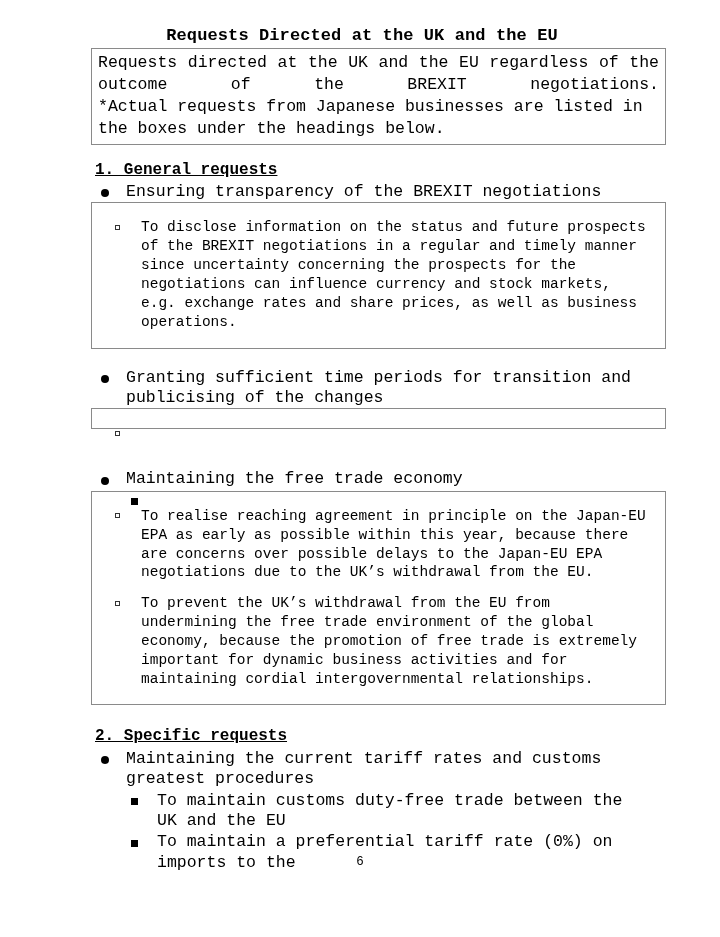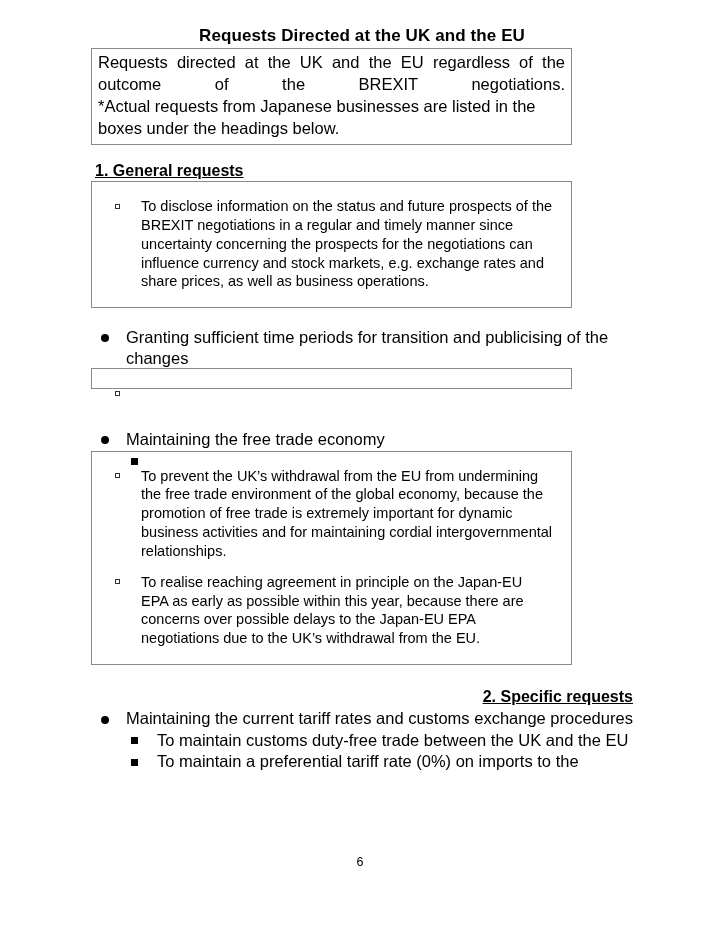--- a/index.html
+++ b/index.html
@@ -5,21 +5,21 @@
   html, body {
     margin: 0;
     padding: 0;
     background: #ffffff;
   }
   .page {
     position: relative;
     width: 720px;
     height: 937px;
     background: #ffffff;
-    font-family: Liberation Sans, sans-serif;
+    font-family: Liberation Mono, monospace;
     color: #000000;
     overflow: hidden;
   }
   .content {
     position: absolute;
     left: 91px;
     top: 26px;
     width: 542px;
   }
 
@@ -28,21 +28,21 @@
     font-weight: bold;
     font-size: 17px;
     line-height: 1.18;
     margin: 0 0 2px 0;
     letter-spacing: 0.1px;
   }
 
   .box {
     border: 1px solid #8a8a8a;
     box-sizing: border-box;
-    width: 481px;
+    width: 575px;
     padding: 3px 6px 4px 6px;
   }
 
   .intro-box p {
     margin: 0;
     font-size: 16.5px;
     line-height: 1.33;
   }
   .intro-box p.justify {
     text-align: justify;
@@ -51,21 +51,21 @@
 
   .section-head {
     font-weight: bold;
     font-size: 16px;
     text-decoration: underline;
     margin: 0;
     display: inline-block;
     line-height: 1.2;
   }
   .section-head-wrap { margin: 16px 0 1px 4px; }
-  .section-head-wrap.second { margin-top: 22px; text-align: right; }
+  .section-head-wrap.second { margin-top: 22px; }
 
   
   .b1 {
     position: relative;
     padding-left: 35px;
     font-size: 16.5px;
     line-height: 1.24;
     margin: 2px 0 0 0;
   }
   .b1 .mk {
@@ -136,20 +136,24 @@
 
     <div class="box intro-box">
       <p class="justify">Requests directed at the UK and the EU regardless of the outcome of the BREXIT negotiations.</p>
       <p>*Actual requests from Japanese businesses are listed in the boxes under the headings below.</p>
     </div>
 
     <div class="section-head-wrap">
       <span class="section-head">1. General requests</span>
     </div>
 
+    <p class="b1">
+      <span class="mk"></span>
+      <span>Ensuring transparency of the BREXIT negotiations</span>
+    </p>
     <div class="box">
       <p class="bx">
         <span class="mk"></span>
         <span>To disclose information on the status and future prospects of the BREXIT negotiations in a regular and timely manner since uncertainty concerning the prospects for the negotiations can influence currency and stock markets, e.g. exchange rates and share prices, as well as business operations.</span>
       </p>
     </div>
 
     <div class="gap-md"></div>
 
     <p class="b1">
@@ -170,35 +174,35 @@
     <p class="b1">
       <span class="mk"></span>
       <span>Maintaining the free trade economy</span>
     </p>
     <p class="b2">
       <span class="mk"></span>
     </p>
     <div class="box">
       <p class="bx">
         <span class="mk"></span>
+        <span>To realise reaching agreement in principle on the Japan-EU EPA as early as possible within this year, because there are concerns over possible delays to the Japan-EU EPA negotiations due to the UK’s withdrawal from the EU.</span>
+      </p>
+      <p class="bx">
+        <span class="mk"></span>
         <span>To prevent the UK’s withdrawal from the EU from undermining the free trade environment of the global economy, because the promotion of free trade is extremely important for dynamic business activities and for maintaining cordial intergovernmental relationships.</span>
-      </p>
-      <p class="bx">
-        <span class="mk"></span>
-        <span>To realise reaching agreement in principle on the Japan-EU EPA as early as possible within this year, because there are concerns over possible delays to the Japan-EU EPA negotiations due to the UK’s withdrawal from the EU.</span>
       </p>
     </div>
 
     <div class="section-head-wrap second">
       <span class="section-head">2. Specific requests</span>
     </div>
 
     <p class="b1">
       <span class="mk"></span>
-      <span>Maintaining the current tariff rates and customs exchange procedures</span>
+      <span>Maintaining the current tariff rates and customs greatest procedures</span>
     </p>
     <p class="b2">
       <span class="mk"></span>
       <span>To maintain customs duty-free trade between the UK and the EU</span>
     </p>
     <p class="b2">
       <span class="mk"></span>
       <span>To maintain a preferential tariff rate (0%) on imports to the</span>
     </p>
 

